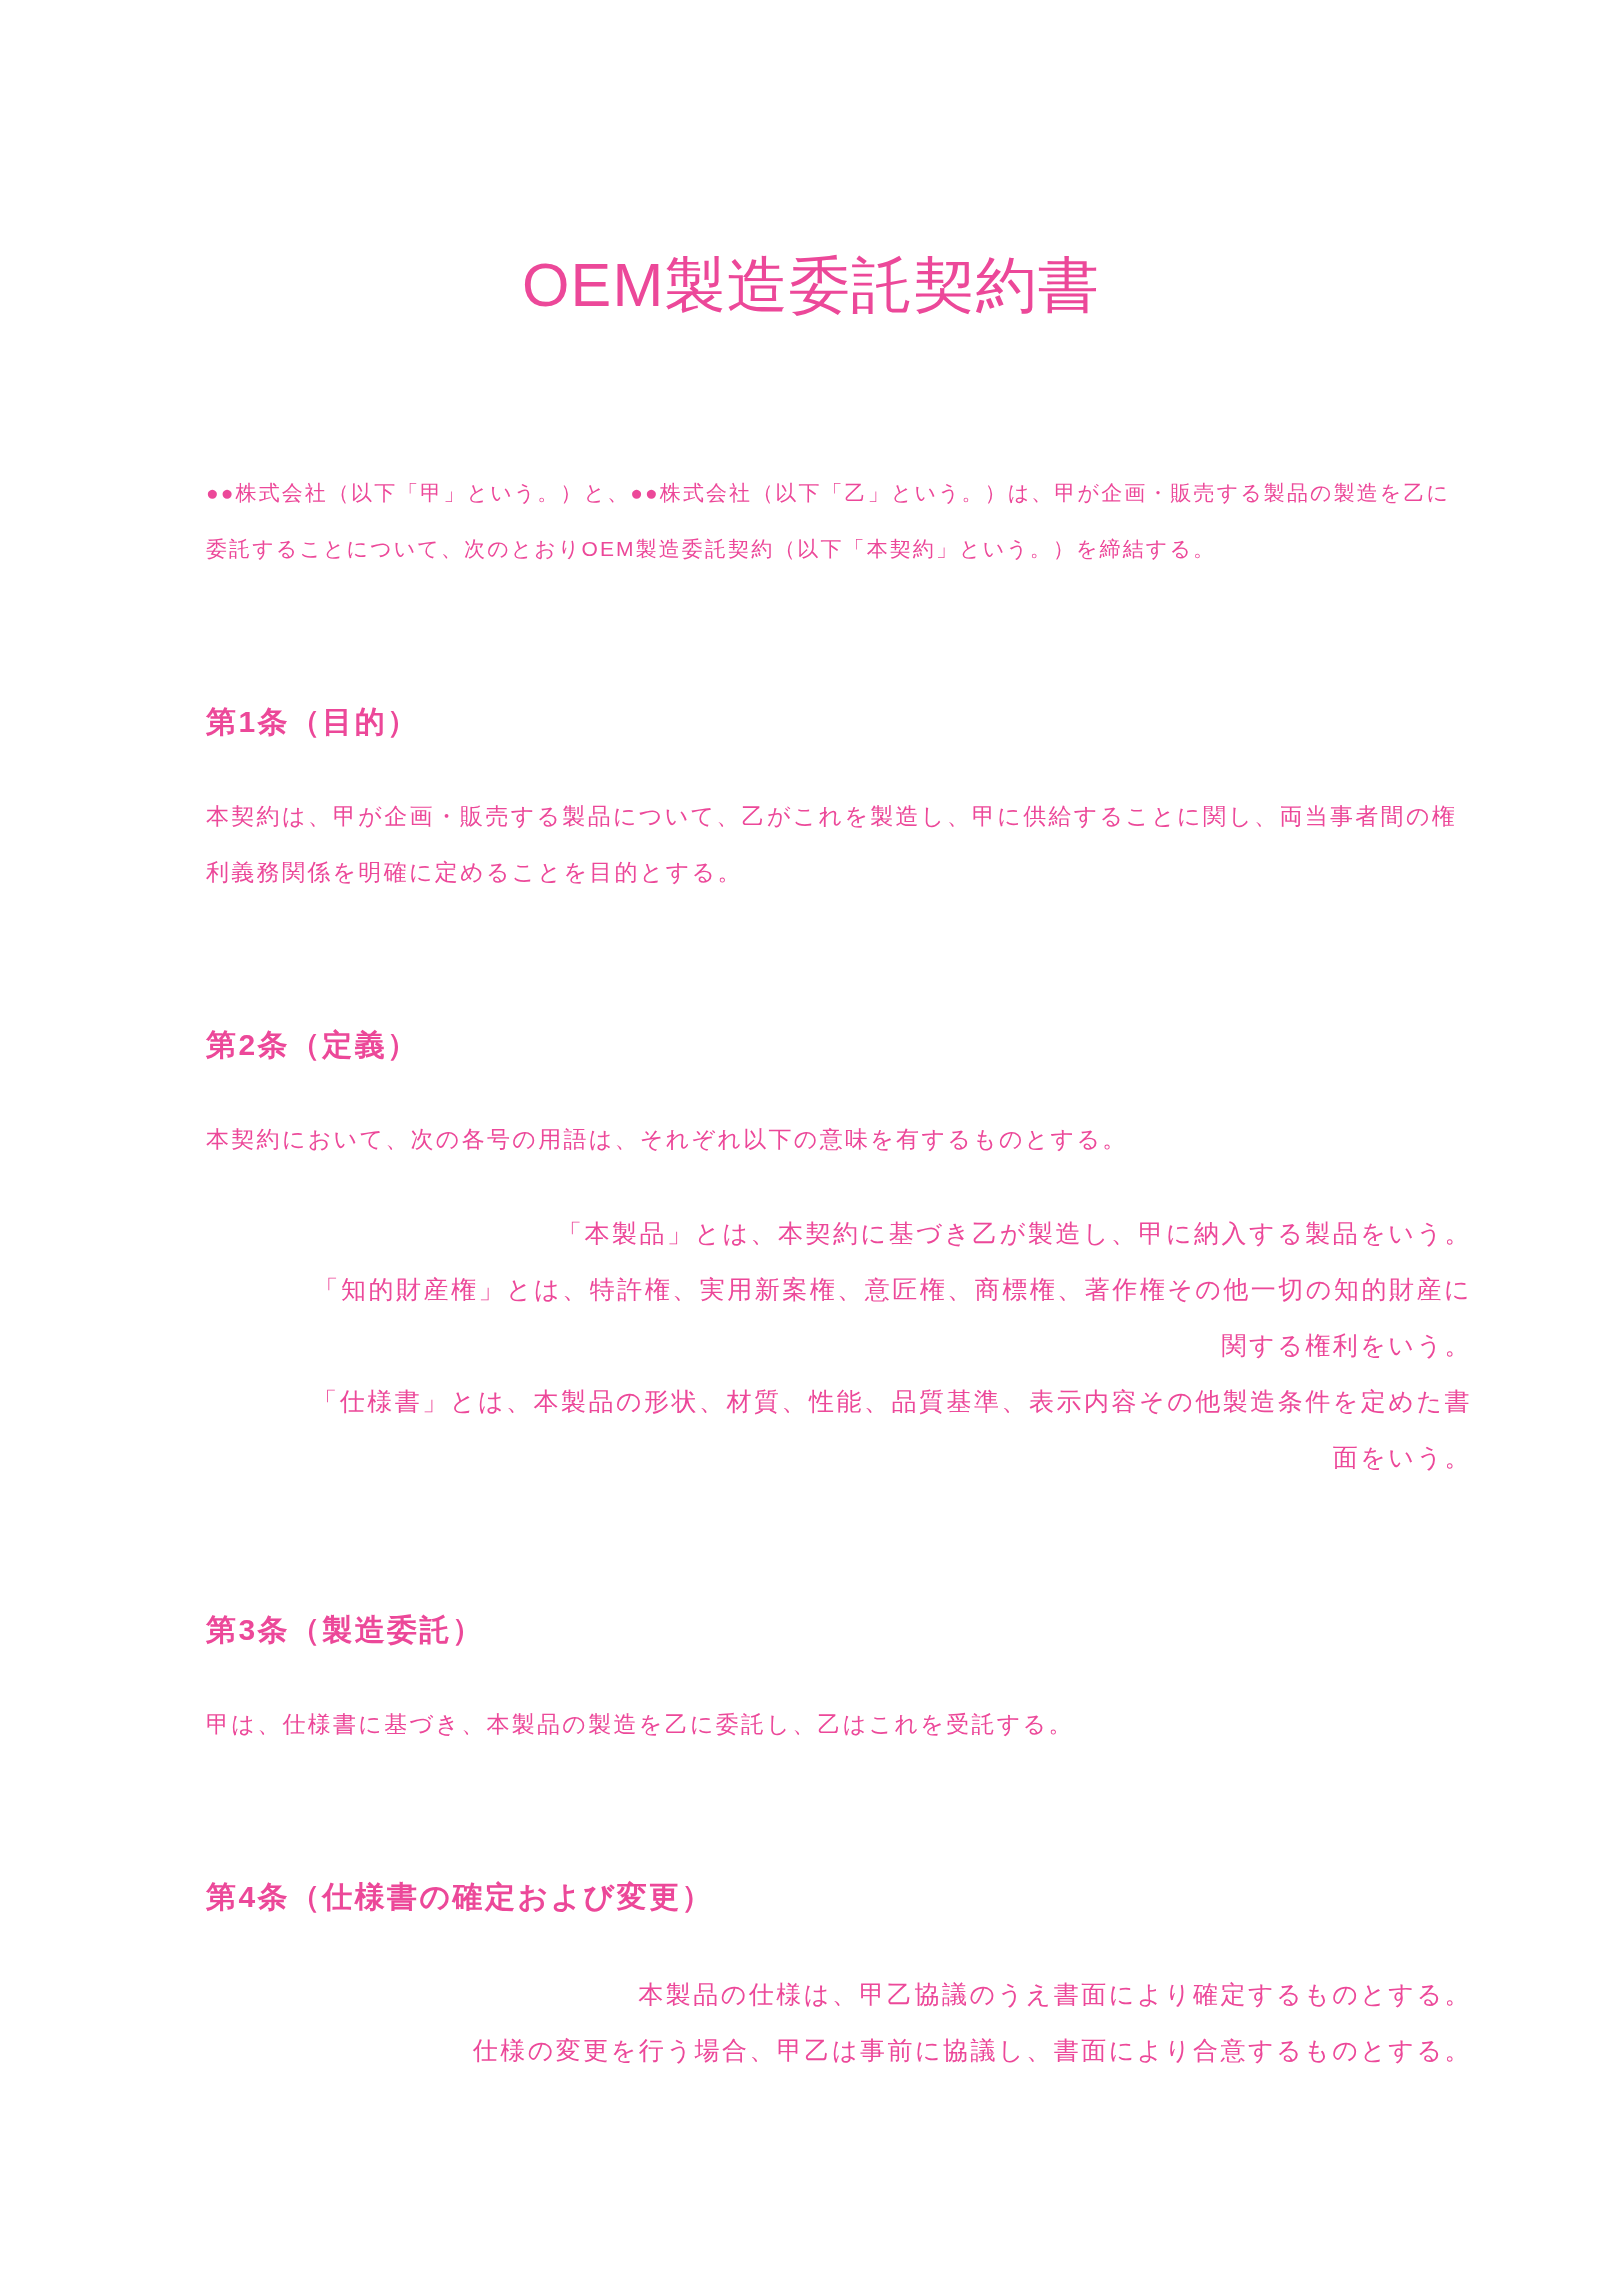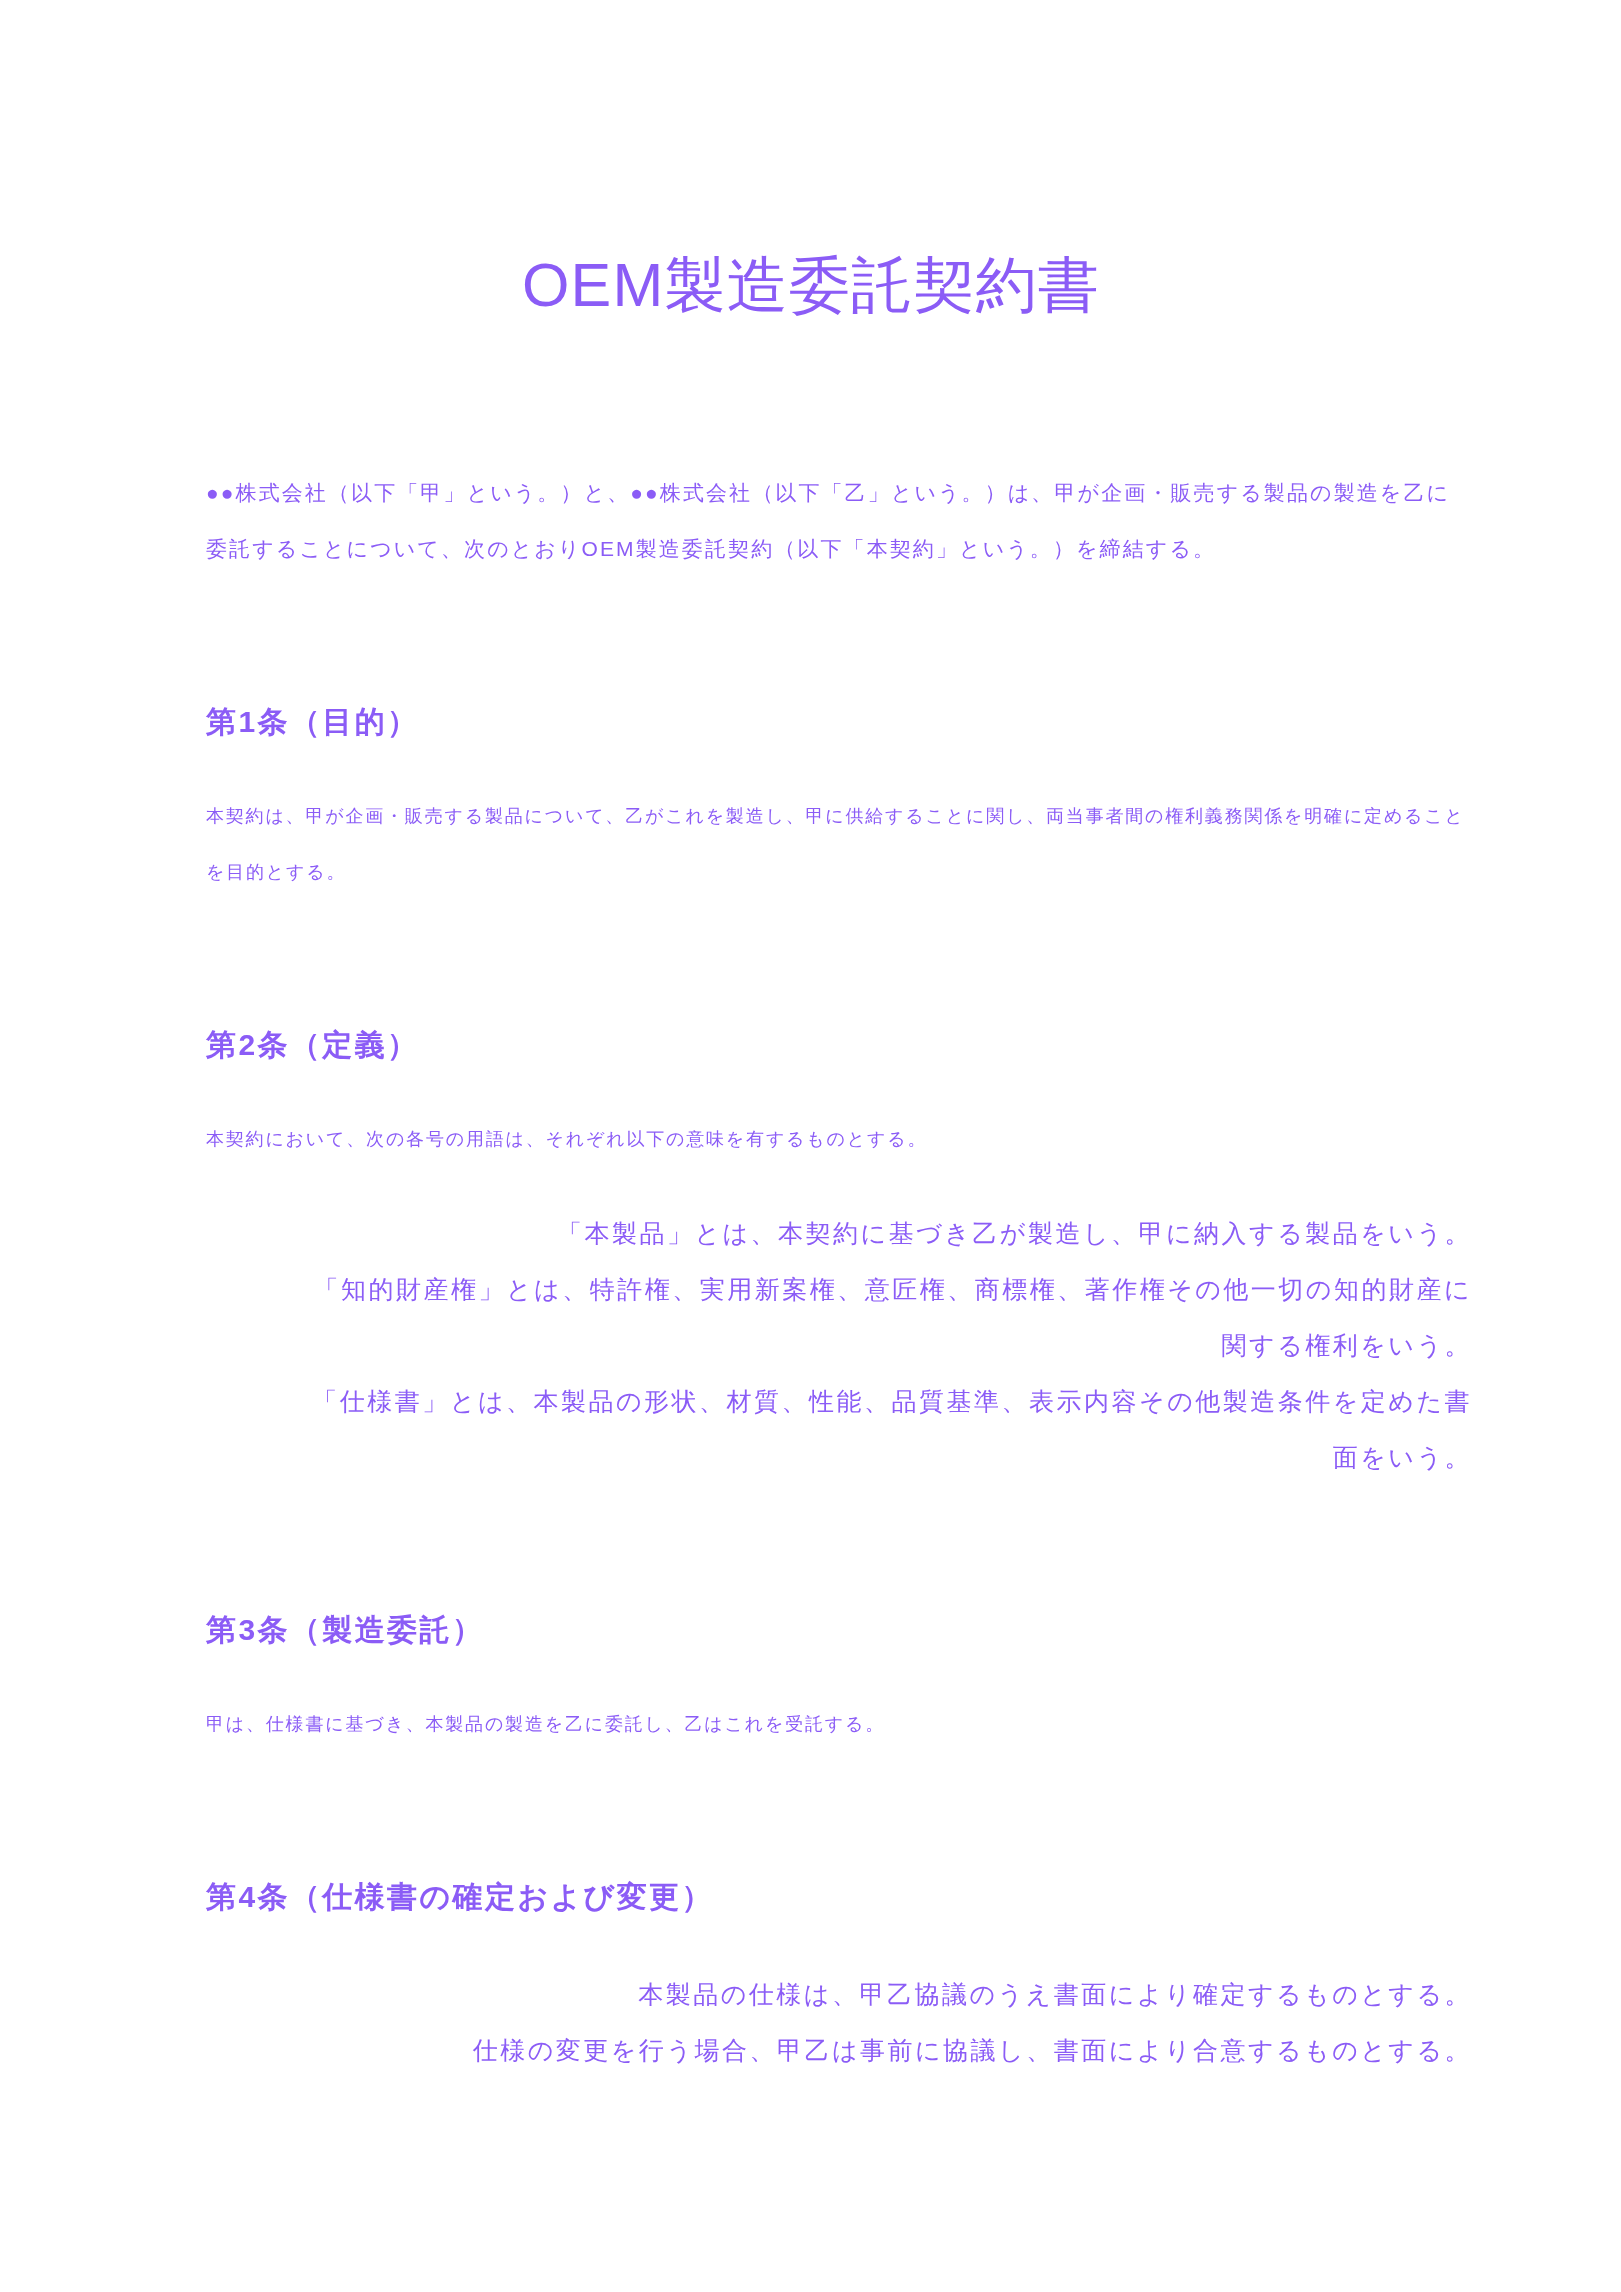--- a/index.html
+++ b/index.html
@@ -5,21 +5,21 @@
   html, body {
     margin: 0;
     padding: 0;
     background: #ffffff;
   }
   .page {
     position: relative;
     width: 1622px;
     height: 2293px;
     background: #ffffff;
-    color: #8b5cf6;
+    color: #ec4899;
     font-family: "Liberation Sans", "DejaVu Sans", sans-serif;
     overflow: hidden;
     box-sizing: border-box;
   }
   .doc-title {
     margin: 249px 0 0 0;
     text-align: center;
     font-size: 61px;
     font-weight: 500;
     letter-spacing: 0.02em;
@@ -36,21 +36,21 @@
   }
   .article-heading {
     margin: 0 150px 0 206px;
     font-size: 30px;
     font-weight: 700;
     letter-spacing: 0.08em;
     line-height: 1.3;
   }
   .article-body {
     margin: 47px 150px 0 206px;
-    font-size: 18px;
+    font-size: 23px;
     line-height: 56px;
     letter-spacing: 0.10em;
   }
   .items {
     margin: 38px 150px 0 304px;
     text-align: right;
   }
   .items.no-body {
     margin-top: 50px;
     margin-left: 43px;

